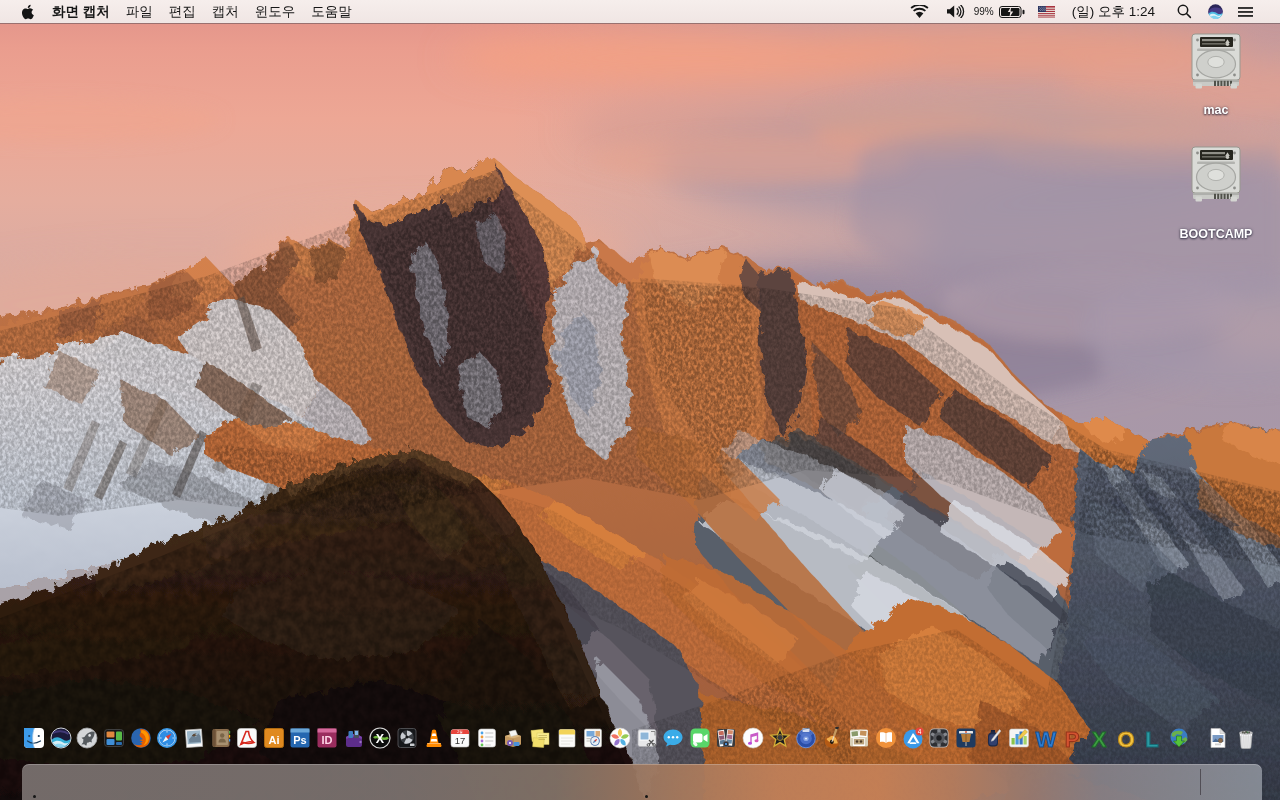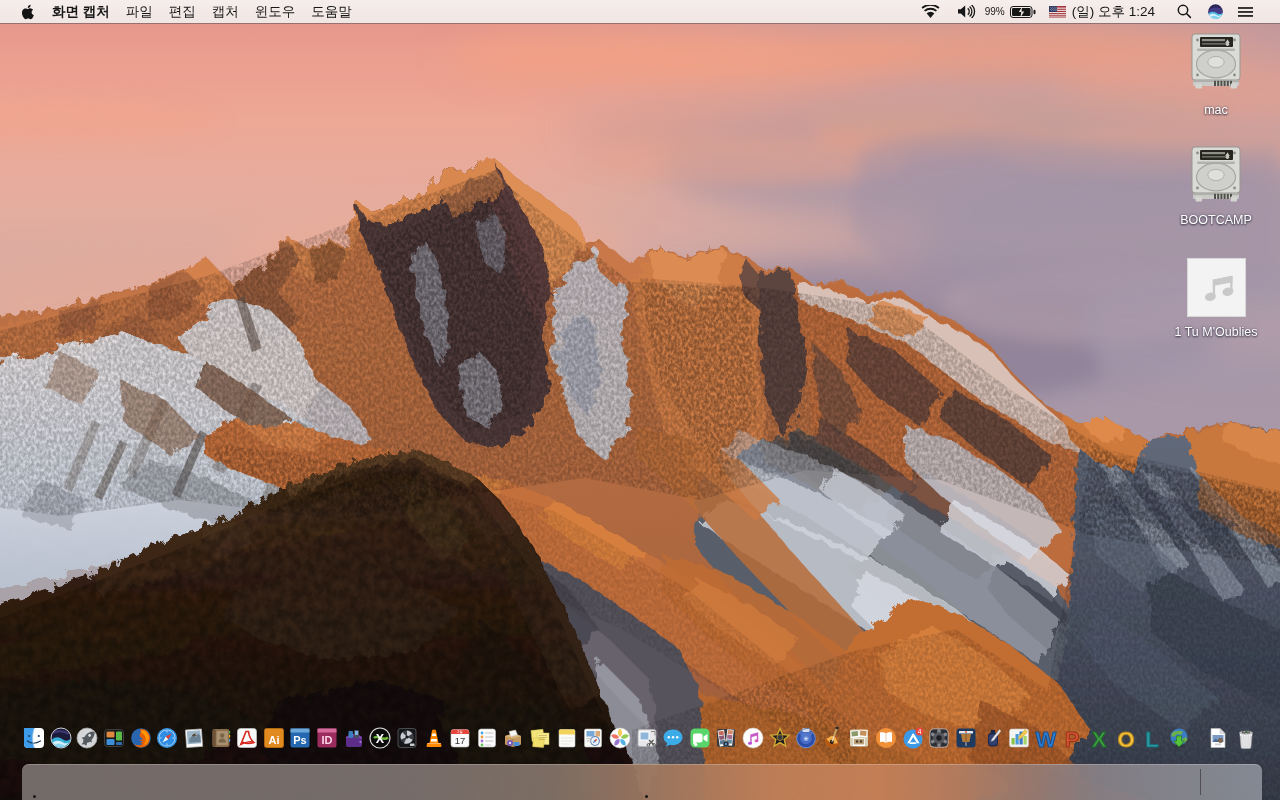--- a/index.html
+++ b/index.html
@@ -11,21 +11,21 @@
     background:linear-gradient(#f6eeec,#f0e6e4);
     box-shadow:0 1px 0 rgba(104,86,92,.6);
     display:flex;align-items:center;font-size:13.5px;color:#161616;z-index:30;}
   #menubar .left{display:flex;align-items:center;}
   #menubar .mi{margin:0 8px;white-space:nowrap;}
   #menubar .appname{font-weight:bold;}
   #menubar .right{margin-left:auto;display:flex;align-items:center;}
   #menubar .ri{display:flex;align-items:center;white-space:nowrap;}
   
   .dicon{position:absolute;width:120px;text-align:center;z-index:10;}
-  .dicon .lbl{color:#fff;font-weight:normal;font-size:12.5px;line-height:15px;
+  .dicon .lbl{color:#fff;font-weight:bold;font-size:12.5px;line-height:15px;
     text-shadow:0 1px 2px rgba(40,40,60,.9), 0 0 3px rgba(40,40,60,.5);}
   
   #dock{position:absolute;left:22px;top:764px;width:1240px;height:36px;
     border-radius:7px 7px 0 0;z-index:20;
     background:linear-gradient(90deg,
       rgba(120,112,110,.95) 0%, rgba(122,113,110,.95) 30%,
       rgba(130,114,104,.95) 43%, rgba(165,121,93,.95) 53%,
       rgba(190,127,89,.95) 61%, rgba(196,128,87,.95) 69%,
       rgba(178,124,95,.95) 75%, rgba(152,122,112,.95) 81%,
       rgba(134,128,134,.95) 87%, rgba(136,141,151,.95) 100%);
@@ -354,21 +354,21 @@
             <circle cx="6.05" cy="2.2" r=".42"></circle>
             <circle cx="1.3" cy="3.3" r=".42"></circle>
             <circle cx="3.2" cy="3.3" r=".42"></circle>
             <circle cx="5.1" cy="3.3" r=".42"></circle>
             <circle cx="7" cy="3.3" r=".42"></circle>
             <circle cx="2.25" cy="4.4" r=".42"></circle>
             <circle cx="4.15" cy="4.4" r=".42"></circle>
             <circle cx="6.05" cy="4.4" r=".42"></circle>
           </g>
       </svg>
-      <span class="ri" style="margin-left:6px">(일) 오후 1:24</span>
+      <span class="ri" style="margin-left:17px">(일) 오후 1:24</span>
       <svg class="ri" style="margin-left:22px" width="15" height="15" viewBox="0 0 15 15">
         <circle cx="6" cy="6" r="4.7" fill="none" stroke="#161616" stroke-width="1.5"></circle>
         <line x1="9.5" y1="9.5" x2="13.4" y2="13.4" stroke="#161616" stroke-width="1.5" stroke-linecap="round"></line>
       </svg>
       <svg class="ri" style="margin-left:16px" width="15" height="15" viewBox="0 0 16 16">
         <circle cx="8" cy="8" r="7.7" fill="#2b2558"></circle>
         <path d="M.4 9.2 a8 6 0 0 1 15.2 -2 a7.7 7.7 0 0 1 -15.2 2z" fill="#453a85"></path>
         <path d="M.5 10 C4 6.8 7.8 8.6 10 10 C12 11.3 14.4 10.9 15.5 9.4 L15.2 11.2 A7.7 7.7 0 0 1 1.6 12.2 Z" fill="#4fc3e8" opacity=".95"></path>
         <path d="M1.2 11.8 C4.6 9.4 7.6 10.7 9.6 12 C11.6 13.2 13.6 12.4 14.8 11.3 A7.7 7.7 0 0 1 2 13 Z" fill="#eaf6fa" opacity=".9"></path>
         <path d="M2.8 13.6 C5.2 12 8 12.5 10 13.6 C11.4 14.4 12.8 14 13.8 13.2 A7.7 7.7 0 0 1 3.4 14.2 Z" fill="#6fd0ee" opacity=".85"></path>
@@ -435,33 +435,23 @@
           <rect x="25" y="48.8" width="2" height="5.2"></rect>
           <rect x="28.2" y="48.8" width="2" height="5.2"></rect>
           <rect x="31.4" y="48.8" width="2" height="5.2"></rect>
           <rect x="34.6" y="48.8" width="2" height="5.2"></rect>
           <rect x="37.8" y="48.8" width="2" height="5.2"></rect>
           <rect x="41" y="48.8" width="2" height="5.2"></rect>
         </g>
       <rect x="6.5" y="51.5" width="6.5" height="5" rx="1" fill="#d4d5d1"></rect>
       <rect x="41.5" y="51.5" width="6.5" height="5" rx="1" fill="#d4d5d1"></rect>
     </svg>
-    <div class="lbl" style="margin-top:10px">BOOTCAMP</div>
+    <div class="lbl" style="margin-top:24px">BOOTCAMP</div>
   </div>
 
-  <div class="dicon" style="left:1156px;top:258px;">
-    <svg width="59" height="59" viewBox="0 0 59 59" style="display:block;margin:0 auto;">
-      <rect x="0.5" y="0.5" width="58" height="58" fill="#f3f3f3" stroke="#d8d8d8" stroke-width="1"></rect>
-      <path d="M25.8 38.8 V21.8 L45.5 17.8 V33.8 L43.2 33.8 V23.8 L28.1 26.8 V38.8 Z" fill="#c9c9c9"></path>
-      <ellipse cx="23.4" cy="38.7" rx="5.5" ry="4.1" transform="rotate(-13 23.4 38.7)" fill="#c9c9c9"></ellipse>
-      <ellipse cx="40.9" cy="33.7" rx="5.5" ry="4.1" transform="rotate(-13 40.9 33.7)" fill="#c9c9c9"></ellipse>
-      <path d="M25.8 21.8 L45.5 17.8 L45.5 24.2 L25.8 28.0 Z" fill="#c9c9c9"></path>
-    </svg>
-    <div class="lbl" style="margin-top:8px">1 Tu M'Oublies</div>
-  </div>
 
 
   <div id="dock"></div>
   <div class="dk" style="left:23.2px"><svg width="22" height="22" viewBox="0 0 22 22">
         <rect x="1" y="1" width="20" height="20" rx="4" fill="#fff"></rect>
         <path d="M1 1 h10.5 c-2.5 5-2.5 14 0 20 H5 a4 4 0 0 1 -4 -4 Z" fill="#3d9be9"></path>
         <path d="M11.5 1 H17 a4 4 0 0 1 4 4 v12 a4 4 0 0 1 -4 4 h-5.5 c-2.5-6-2.5-15 0-20 Z" fill="#f4f8fb" opacity="0"></path>
         <circle cx="6.2" cy="9" r="1.1" fill="#1a3d5c"></circle>
         <circle cx="15.8" cy="9" r="1.1" fill="#1a3d5c"></circle>
         <path d="M4.5 14 q5.5 4.5 13 0" fill="none" stroke="#1a3d5c" stroke-width="1.2" stroke-linecap="round"></path>

